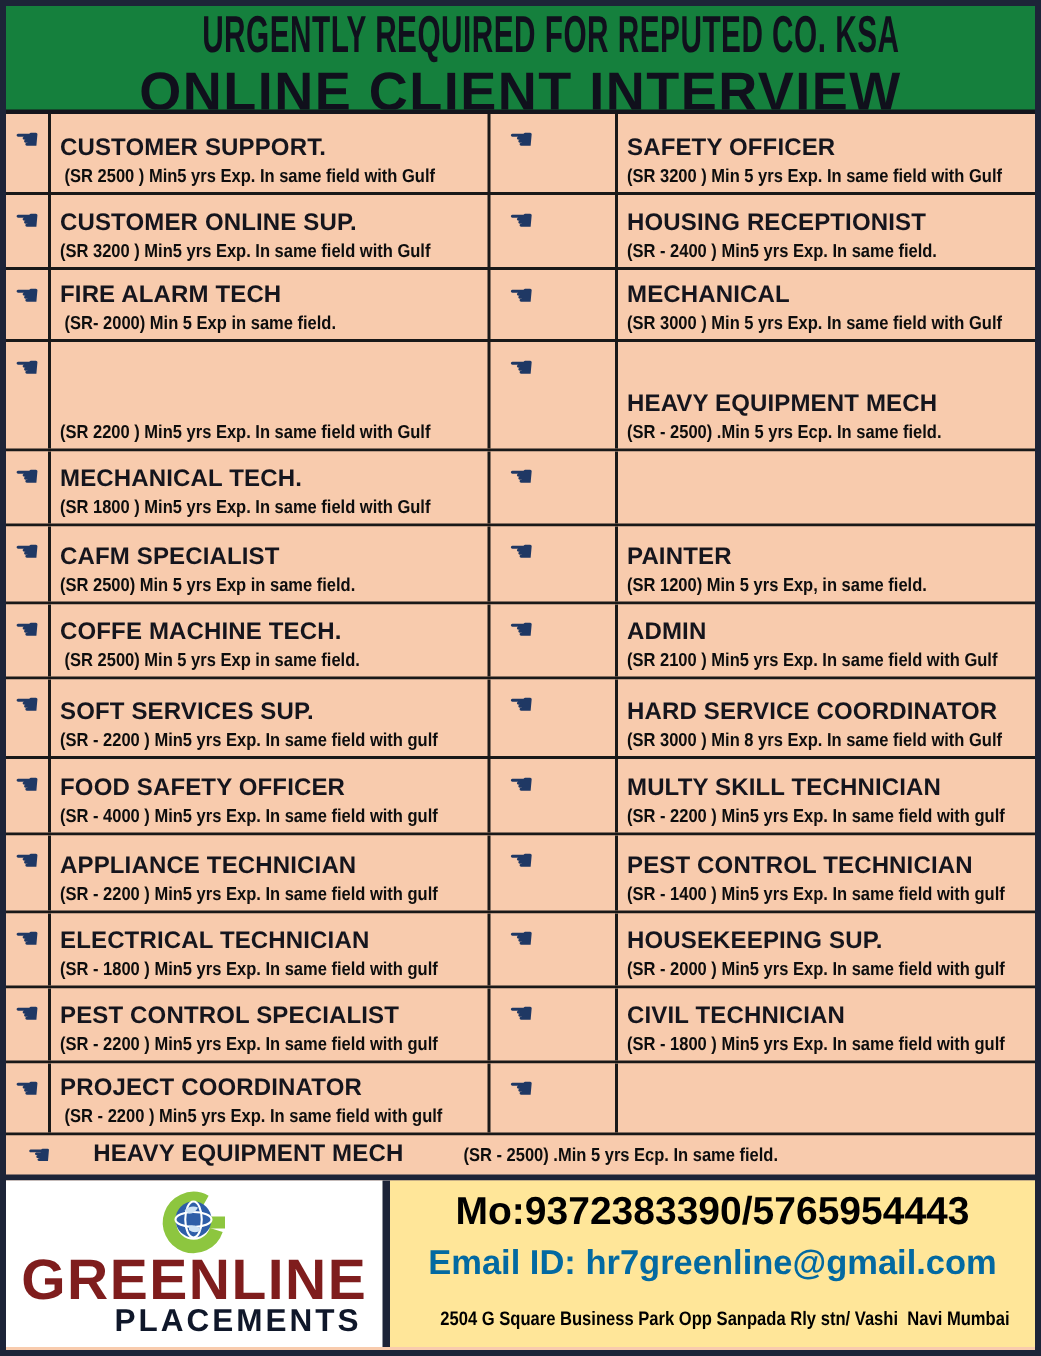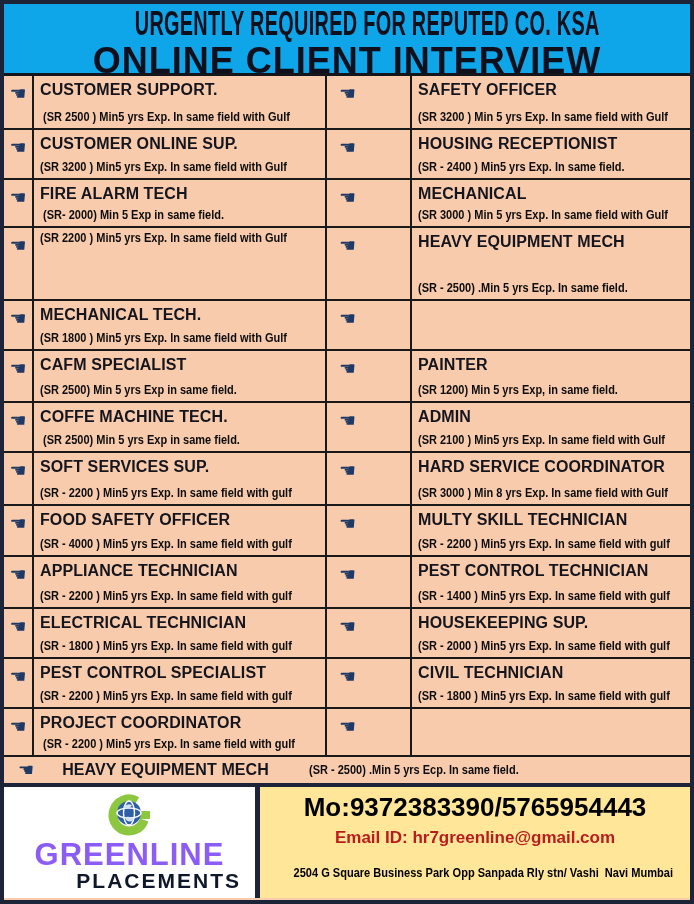--- a/index.html
+++ b/index.html
@@ -3,58 +3,58 @@
 <meta charset="utf-8">
 <style>
   html,body{margin:0;padding:0;background:#e8e8e8;}
   .poster{
     width:694px;height:904px;box-sizing:border-box;
     border:4px solid #1d2438;background:#F8CBAD;
     font-family:"Liberation Sans",sans-serif;
     position:relative;overflow:hidden;
   }
   
-  .header{height:69px;background:#0ea5e9;border-bottom:3px solid #15151c;
+  .header{height:69px;background:#15803d;border-bottom:3px solid #15151c;
     text-align:center;overflow:hidden;}
   .h1{margin-top:2px;white-space:nowrap;}
   .h1 span{display:inline-block;font-size:31px;font-weight:800;color:#10101c;
     transform:scale(0.64,1.12);transform-origin:50% 60%;letter-spacing:0.5px;}
   .h2{white-space:nowrap;margin-top:-2px;}
   .h2 span{display:inline-block;font-size:36px;font-weight:800;color:#10101c;letter-spacing:1px;}
   
   .row{display:flex;border-bottom:2px solid #191919;background:#F8CBAD;box-sizing:border-box;}
   .cell{box-sizing:border-box;overflow:hidden;}
   .icon-cell{border-right:2px solid #191919;}
   .c1{width:30px;}
   .c2{width:293px;border-right:2px solid #191919;}
   .c3{width:85px;}
   .c4{flex:1;}
-  .text-cell{padding:3px 2px 3px 6px;display:flex;flex-direction:column;justify-content:space-between;}
+  .text-cell{padding:3px 2px 3px 6px;display:flex;flex-direction:column;justify-content:flex-end;}
   .hand{font-size:19px;line-height:19px;color:#1F3864;display:block;}
   .c1 .hand{margin:8px auto 0;text-align:center;}
   .c3 .hand{margin:8px 0 0 12px;}
   .job-title{font-weight:800;font-size:16px;color:#15151d;line-height:22px;letter-spacing:0.1px;}
   .job-detail{font-weight:700;font-size:12.5px;color:#0d0d0d;line-height:15px;
     white-space:pre;transform:scaleX(0.88);transform-origin:0 60%;}
   
   .span-row{height:30px;border-bottom:4px solid #1d2438;display:flex;align-items:center;background:#F8CBAD;box-sizing:border-box;}
   .span-row .hand{margin:0 0 0 14px;font-size:18px;}
   .span-row .job-title{margin-left:28px;}
   .span-row .job-detail{margin-left:40px;}
   
   .footer{height:111px;display:flex;}
   .logo-box{width:256px;background:#ffffff;border-right:5px solid #1d2438;
     box-sizing:border-box;text-align:center;padding-top:3px;overflow:hidden;}
   .logo-ico{display:block;margin:0 auto;}
-  .brand{font-size:31px;font-weight:800;color:#8b5cf6;letter-spacing:1px;line-height:29px;}
+  .brand{font-size:38px;font-weight:800;color:#7f1d1d;letter-spacing:1px;line-height:29px;}
   .brand-sub{font-size:21px;font-weight:800;color:#0f172a;letter-spacing:2px;
     text-align:right;padding-right:14px;margin-top:0;}
   .contact{flex:1;background:#FFE699;text-align:center;padding-top:5px;overflow:hidden;}
   .mobile{font-size:26px;font-weight:800;color:#000;white-space:nowrap;}
-  .email{font-size:17px;font-weight:800;color:#b91c1c;margin-top:5px;white-space:nowrap;}
+  .email{font-size:23px;font-weight:800;color:#0369a1;margin-top:5px;white-space:nowrap;}
   .address{margin-top:15px;}
   .address span{display:inline-block;font-size:13px;font-weight:700;color:#000;
     white-space:pre;transform:scaleX(0.85);transform-origin:50% 50%;}
 </style>
 </head>
 <body>
 
 <div class="poster">
 
   <div class="header">

